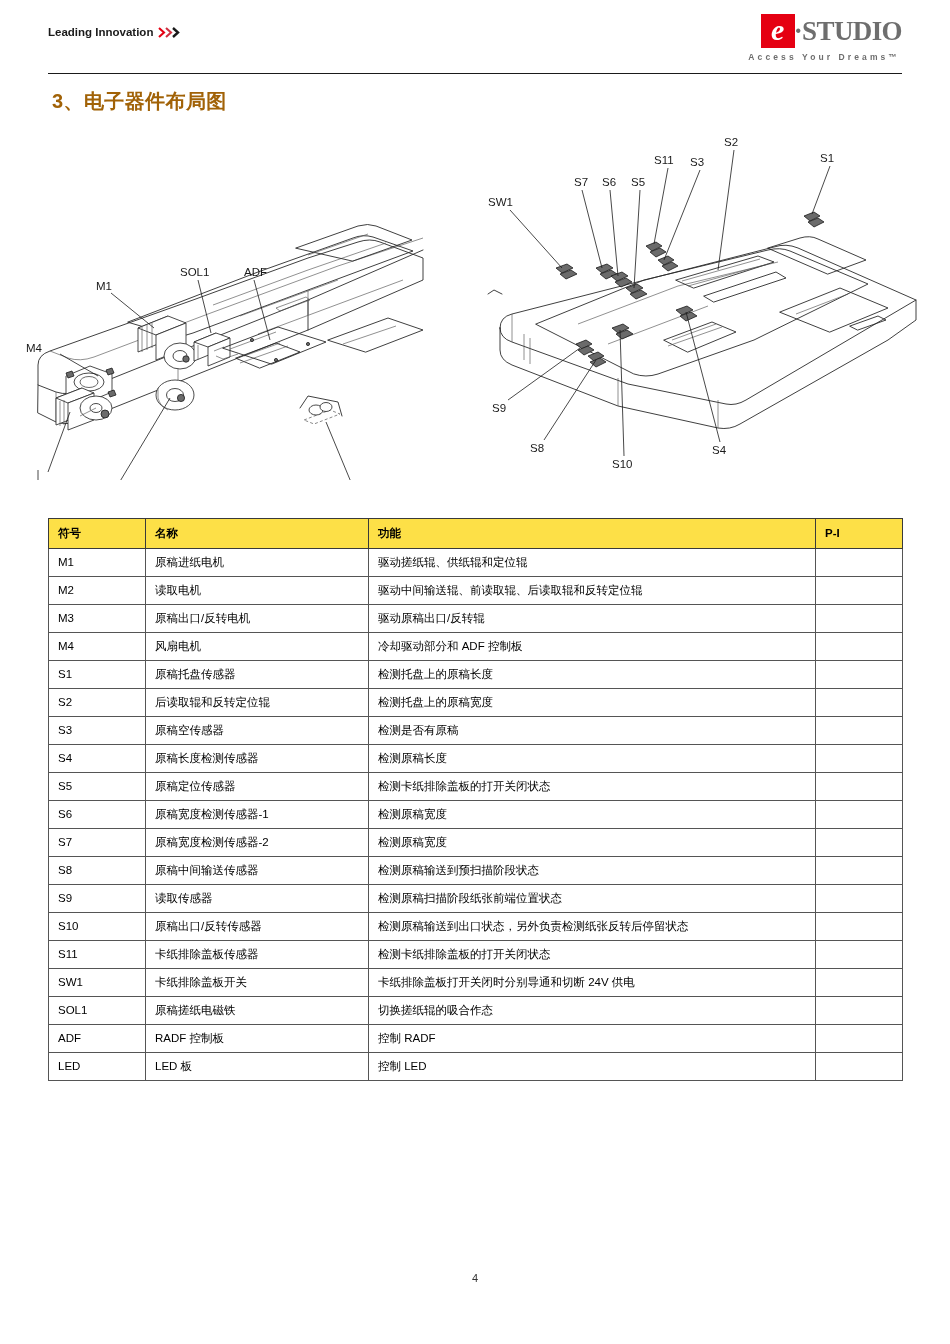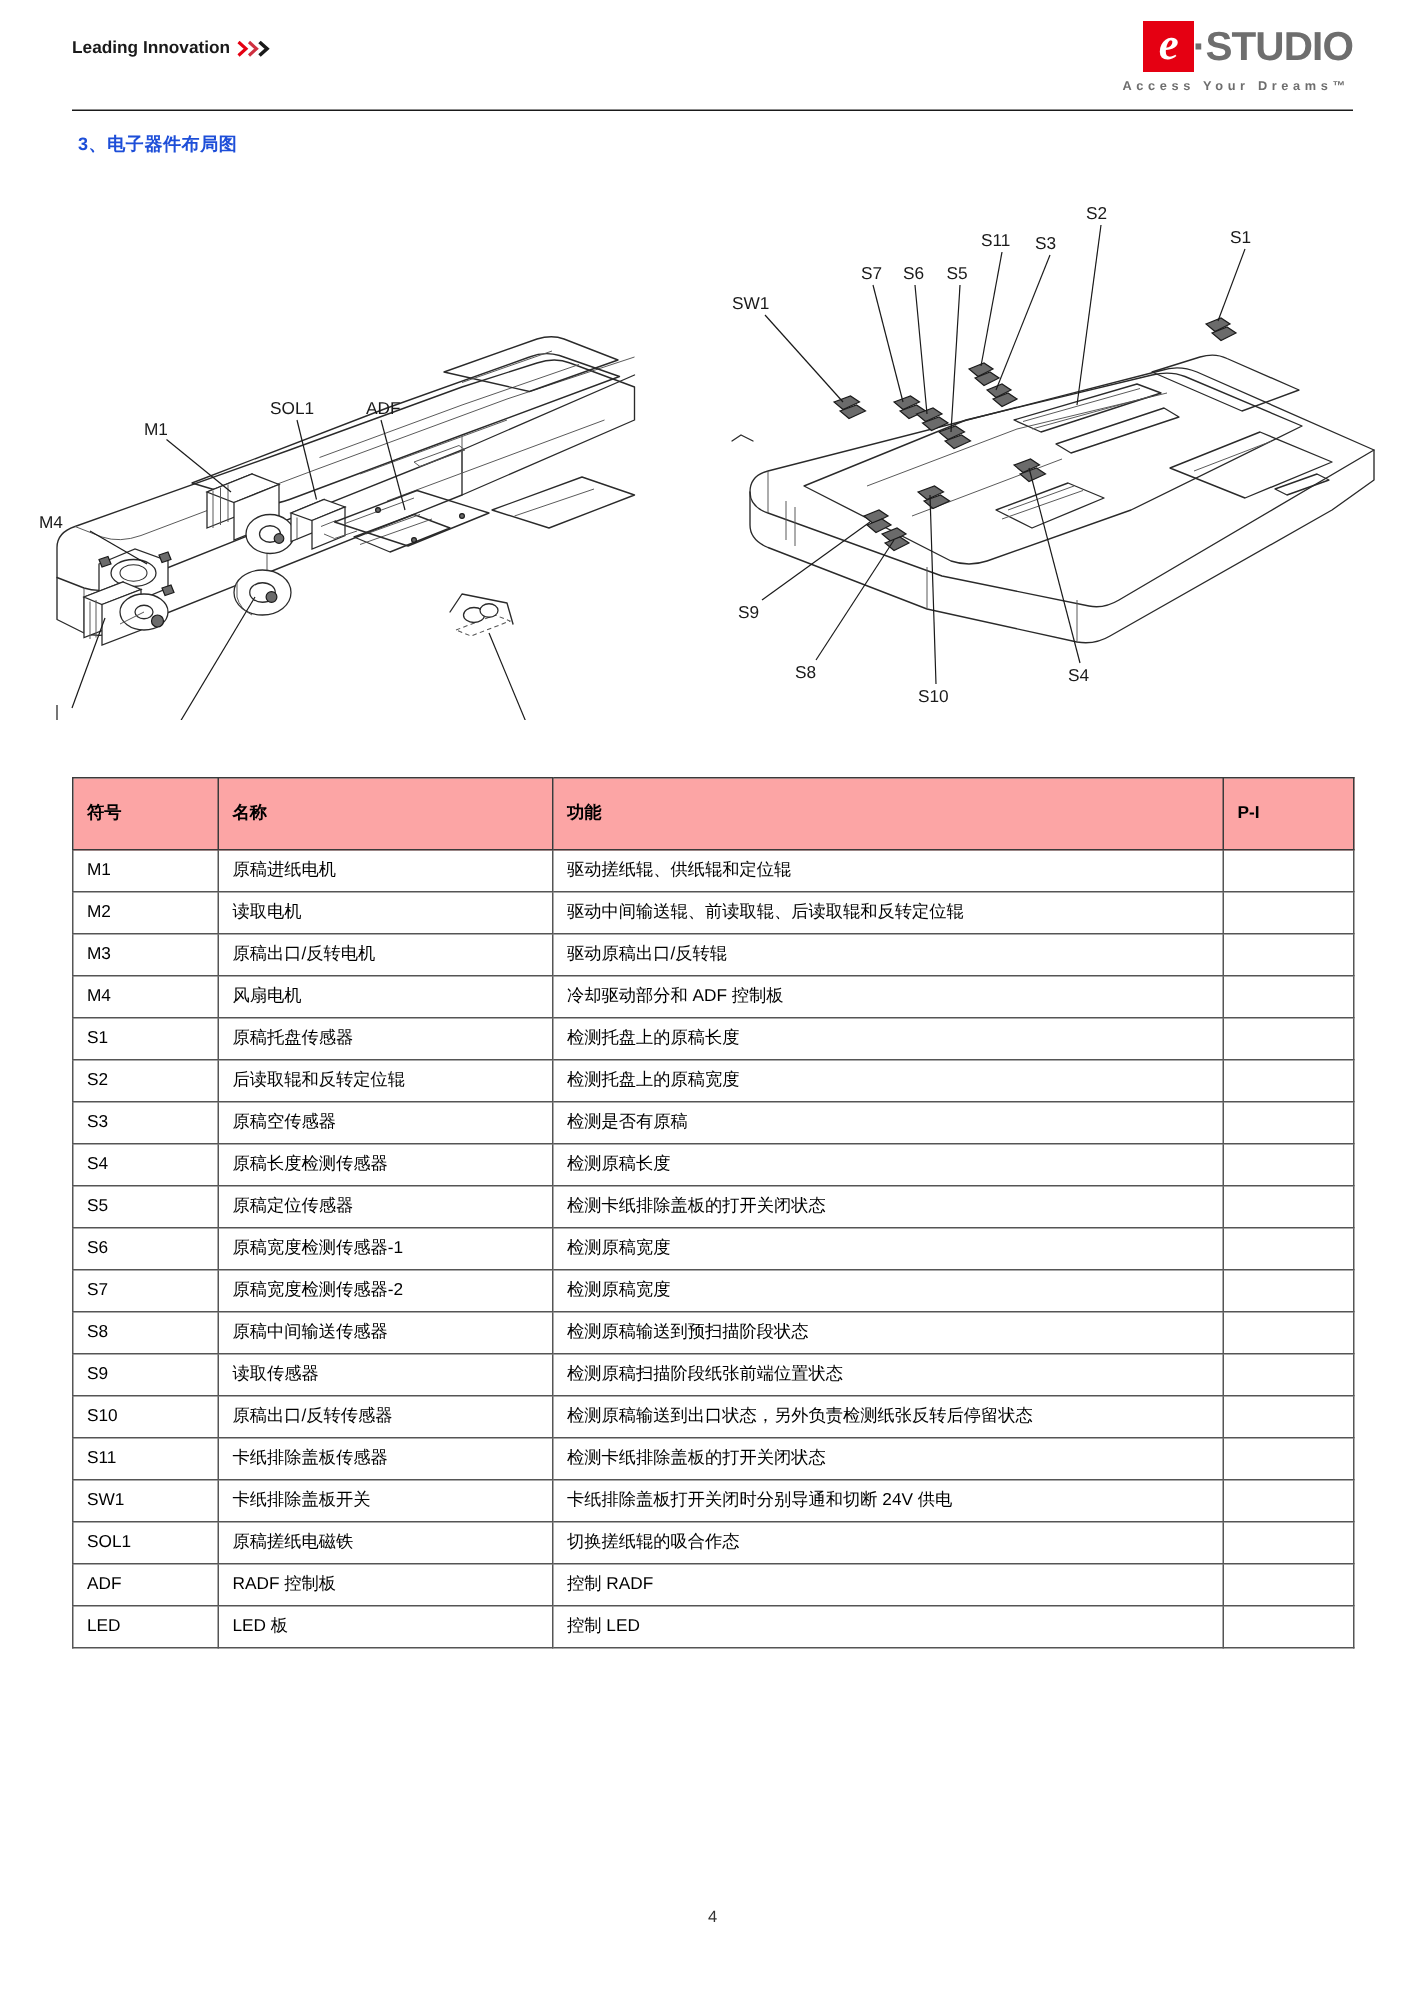--- a/index.html
+++ b/index.html
@@ -68,21 +68,21 @@
     font-family: "Liberation Serif", serif;
     font-style: italic;
     font-weight: bold;
     font-size: 30px;
     line-height: 32px;
     text-align: center;
     position: relative;
     left: 2px;
   }
   .estudio-word {
-    font-family: Liberation Sans, sans-serif;
+    font-family: Liberation Serif, serif;
     font-weight: bold;
     font-size: 27px;
     color: #6e6e6e;
     letter-spacing: -0.6px;
     margin-left: 1px;
     line-height: 1;
   }
   .estudio-tag {
     font-family: "Liberation Sans", sans-serif;
     font-size: 8.5px;
@@ -97,23 +97,23 @@
     position: absolute;
     left: 48px; top: 73px;
     width: 854px; height: 0;
     border-top: 1.6px solid #1a1a1a;
   }
 
   
   .section-title {
     position: absolute;
     left: 52px; top: 88px;
-    font-size: 12px;
-    font-weight: bold;
-    color: #1d4ed8;
+    font-size: 20px;
+    font-weight: bold;
+    color: #a16207;
     letter-spacing: 0.4px;
   }
 
   
   .figures {
     position: absolute;
     left: 0; top: 120px;
     width: 950px; height: 370px;
   }
   .figure { position: absolute; }
@@ -147,23 +147,23 @@
   .parts-table td {
     border: 1px solid #555555;
     padding: 6px 9px;
     text-align: left;
     vertical-align: middle;
     height: 28px;
     line-height: 1.25;
     color: #000;
   }
   .parts-table thead th {
-    background: #fca5a5;
-    font-weight: bold;
-    height: 48px;
+    background: #fde047;
+    font-weight: bold;
+    height: 30px;
     border-color: #3a3a3a;
   }
   .parts-table tbody td { font-weight: normal; }
   .col-sym  { width: 97px; }
   .col-name { width: 223px; }
   .col-func { width: 447px; }
   .col-pi   { width: 87px; }
 
   
   .page-footer {

